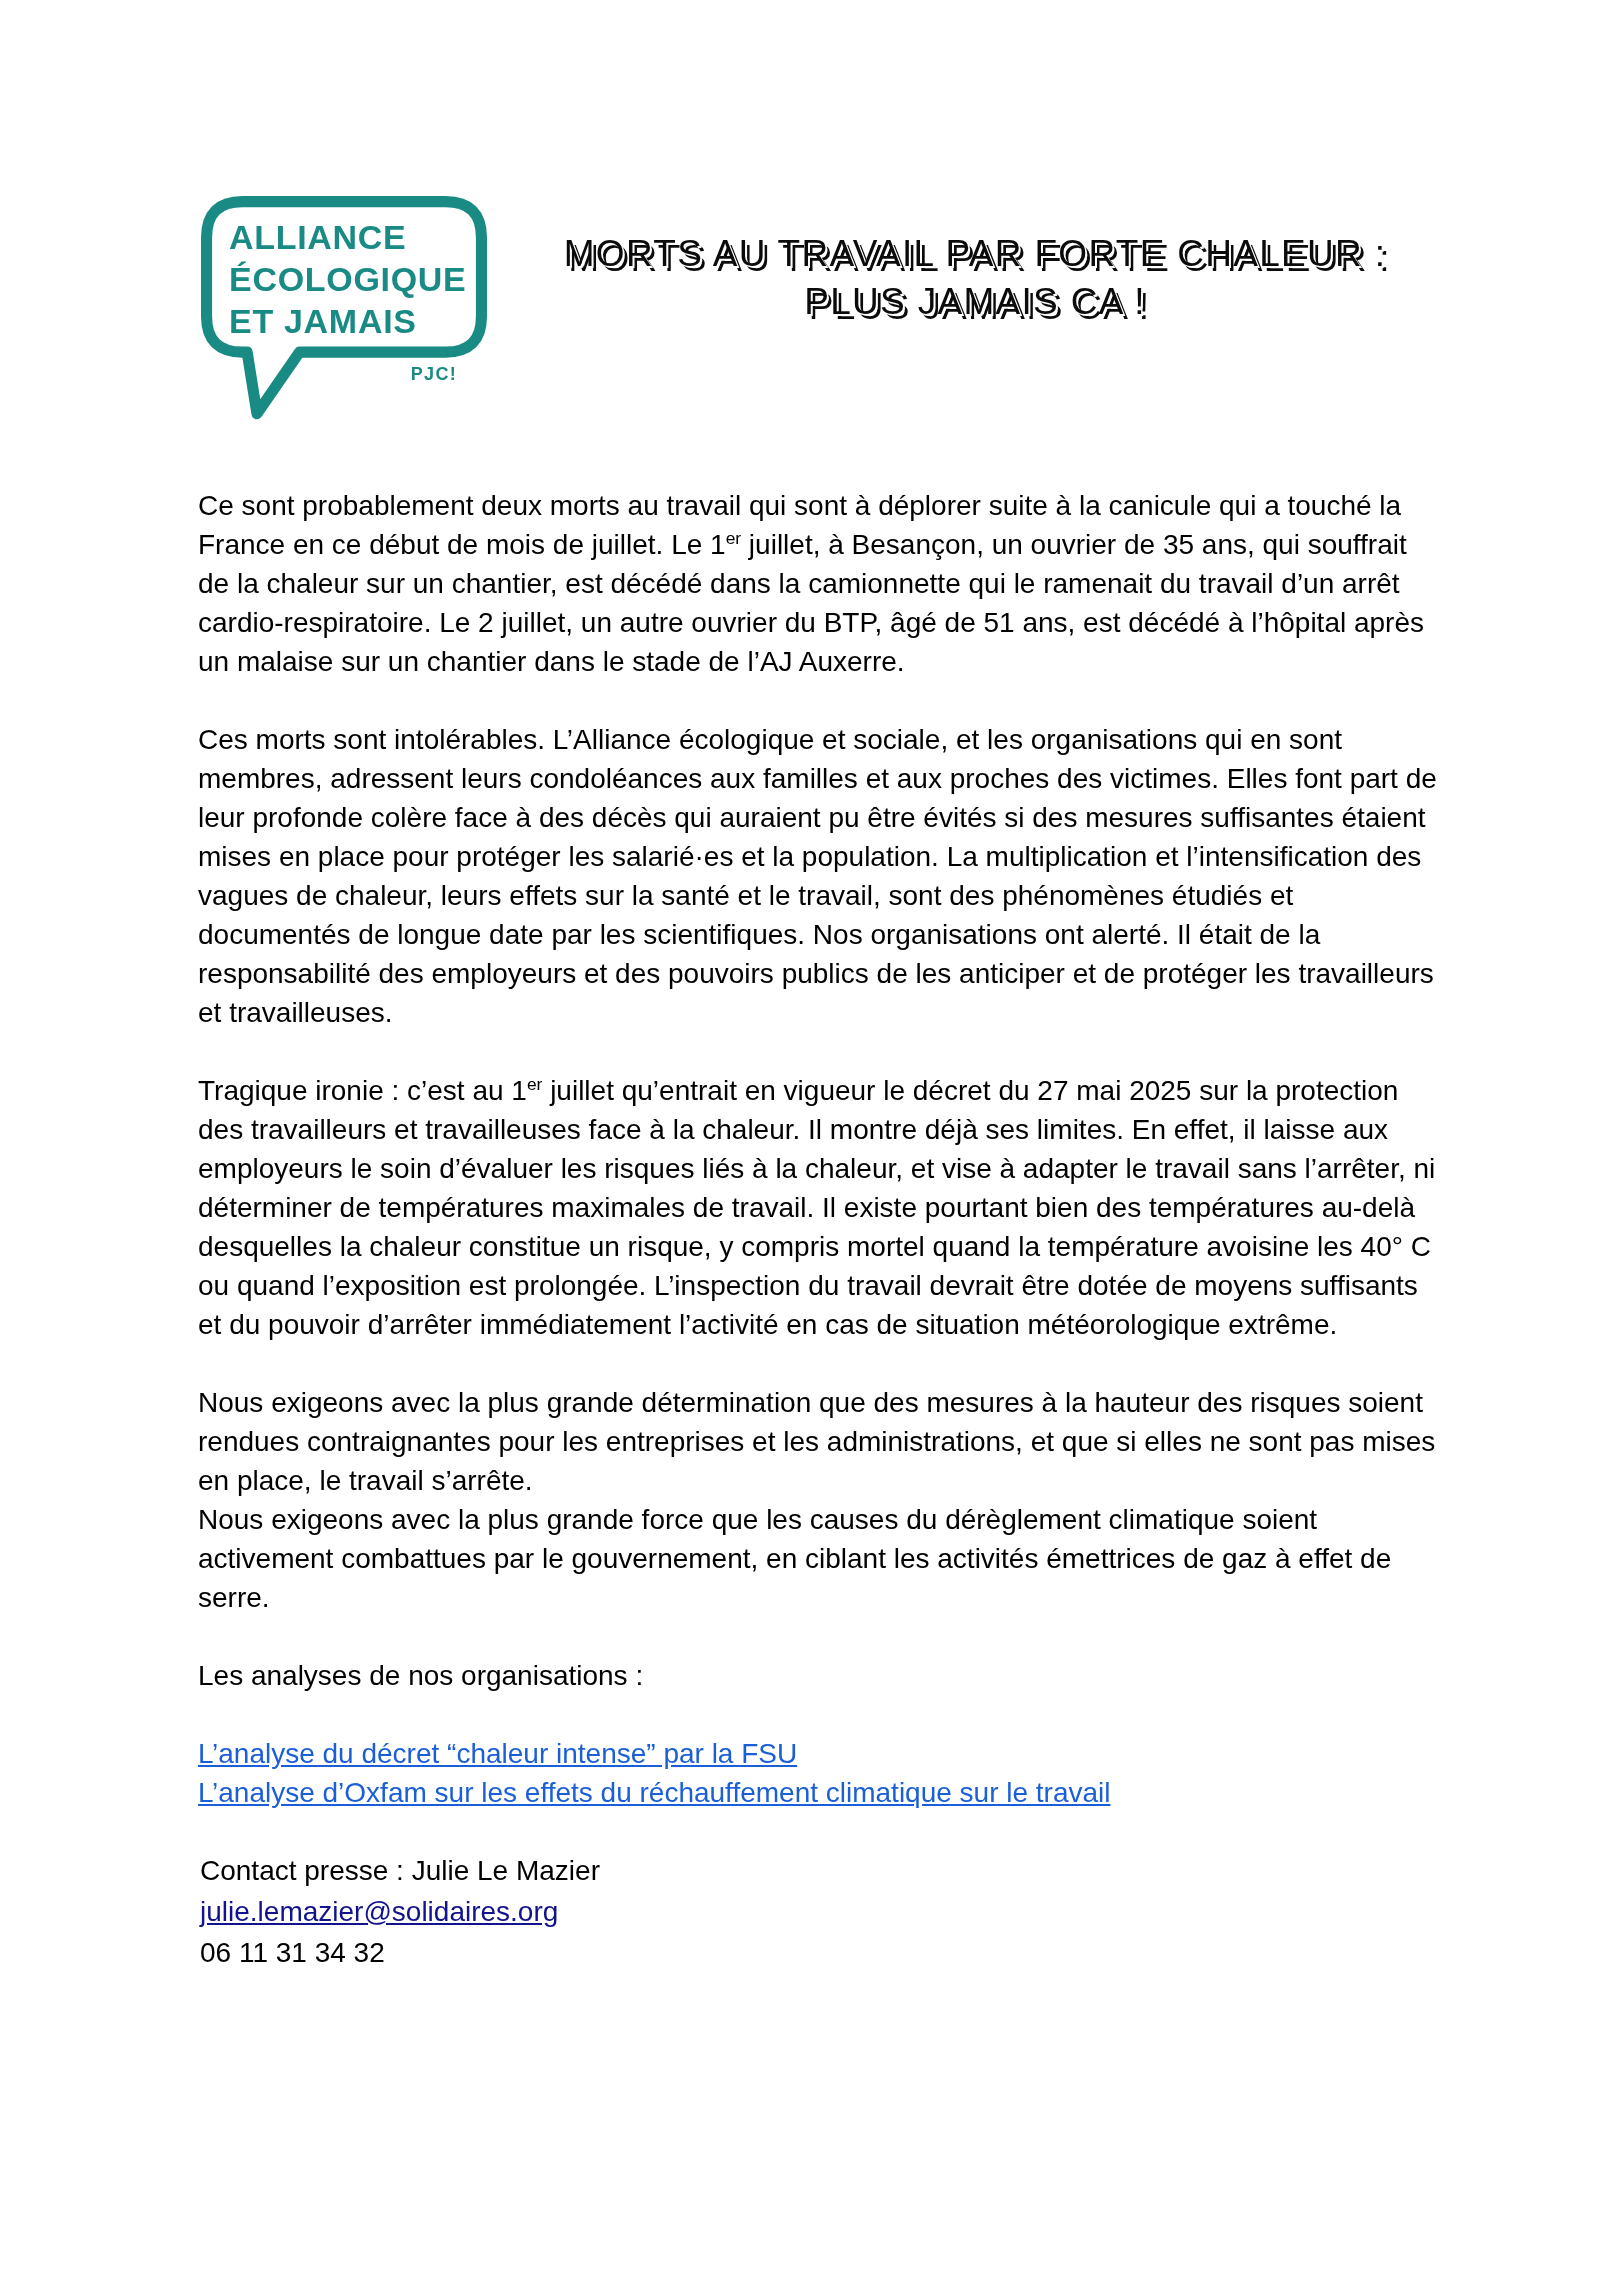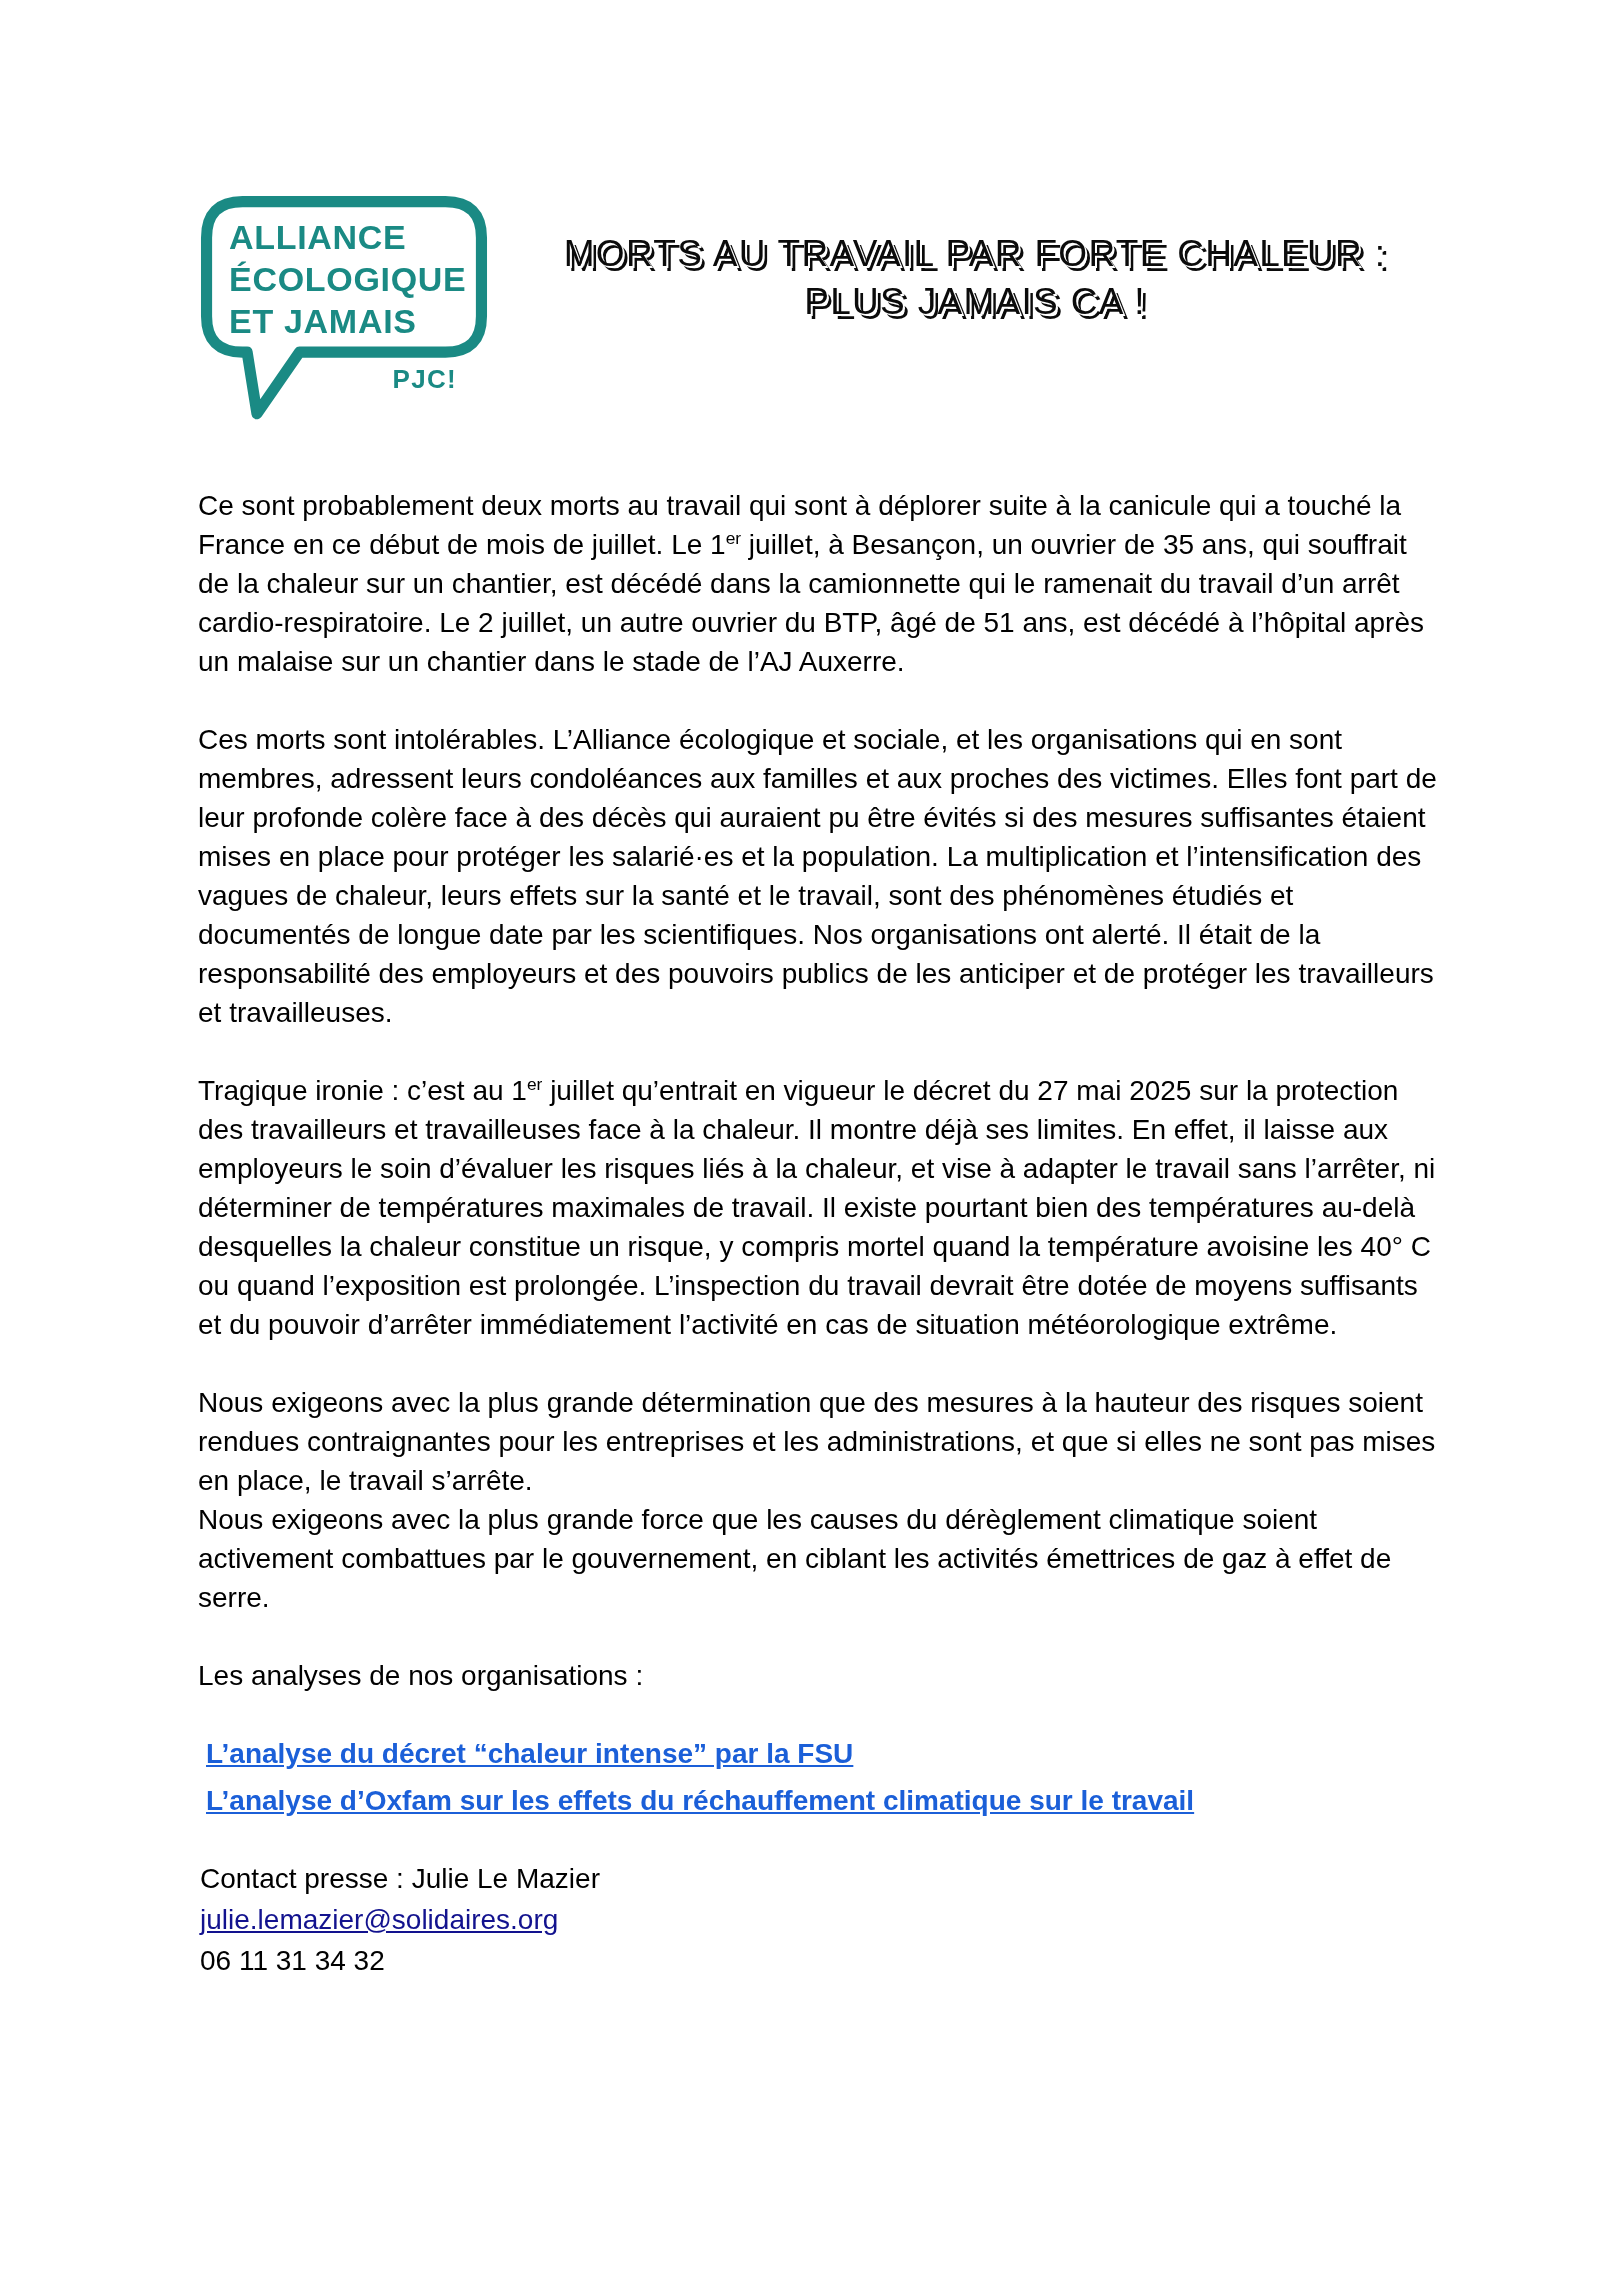--- a/index.html
+++ b/index.html
@@ -9,36 +9,36 @@
     -webkit-font-smoothing:antialiased;
   }
   .page{position:absolute;inset:0;}
 
   
   .logo{position:absolute;left:200px;top:195px;width:288px;height:226px;}
   .logo svg{position:absolute;left:0;top:0;}
   .logo-text{position:absolute;left:29px;top:21px;font-weight:800;
     font-size:34px;line-height:42px;letter-spacing:0.7px;color:#1A8A84;white-space:nowrap;}
   .logo-tagline{position:absolute;left:0;top:169px;width:257px;text-align:right;
-    font-weight:800;font-size:26px;letter-spacing:1.3px;color:#1A8A84;}
+    font-weight:800;font-size:18px;letter-spacing:1.3px;color:#1A8A84;}
 
   
   .press-title{position:absolute;left:507px;top:230px;width:936px;text-align:center;
     font-weight:400;font-size:37px;line-height:48px;letter-spacing:1.3px;color:#0b0b0b;
     text-shadow:2px 2px 0 #ffffff,4.6px 4.6px 0 #0b0b0b;}
   .header-meta{position:absolute;right:187px;top:364px;text-align:right;
     font-size:29px;line-height:39px;color:#000;}
 
   
   .doc{position:absolute;left:198px;top:486px;width:1243px;
     font-size:28px;line-height:39px;color:#000;text-align:left;}
   .doc p{margin:0 0 39px 0;}
   .doc p.tight{margin-bottom:0;margin-top:20px;}
   .doc sup{font-size:0.62em;vertical-align:super;line-height:0;}
-  .links p{margin:8px;font-weight:bold;}
+  .links p{margin:0;}
   .links{margin:0 0 39px 0;}
   a.doc-link{color:#1B5FD8;text-decoration:underline;cursor:pointer;}
   a.email-link{color:#12128E;text-decoration:underline;cursor:pointer;text-align:center;}
   .contact p{margin:2px;}
 </style>
 </head>
 <body>
 
 <div class="page">
 

